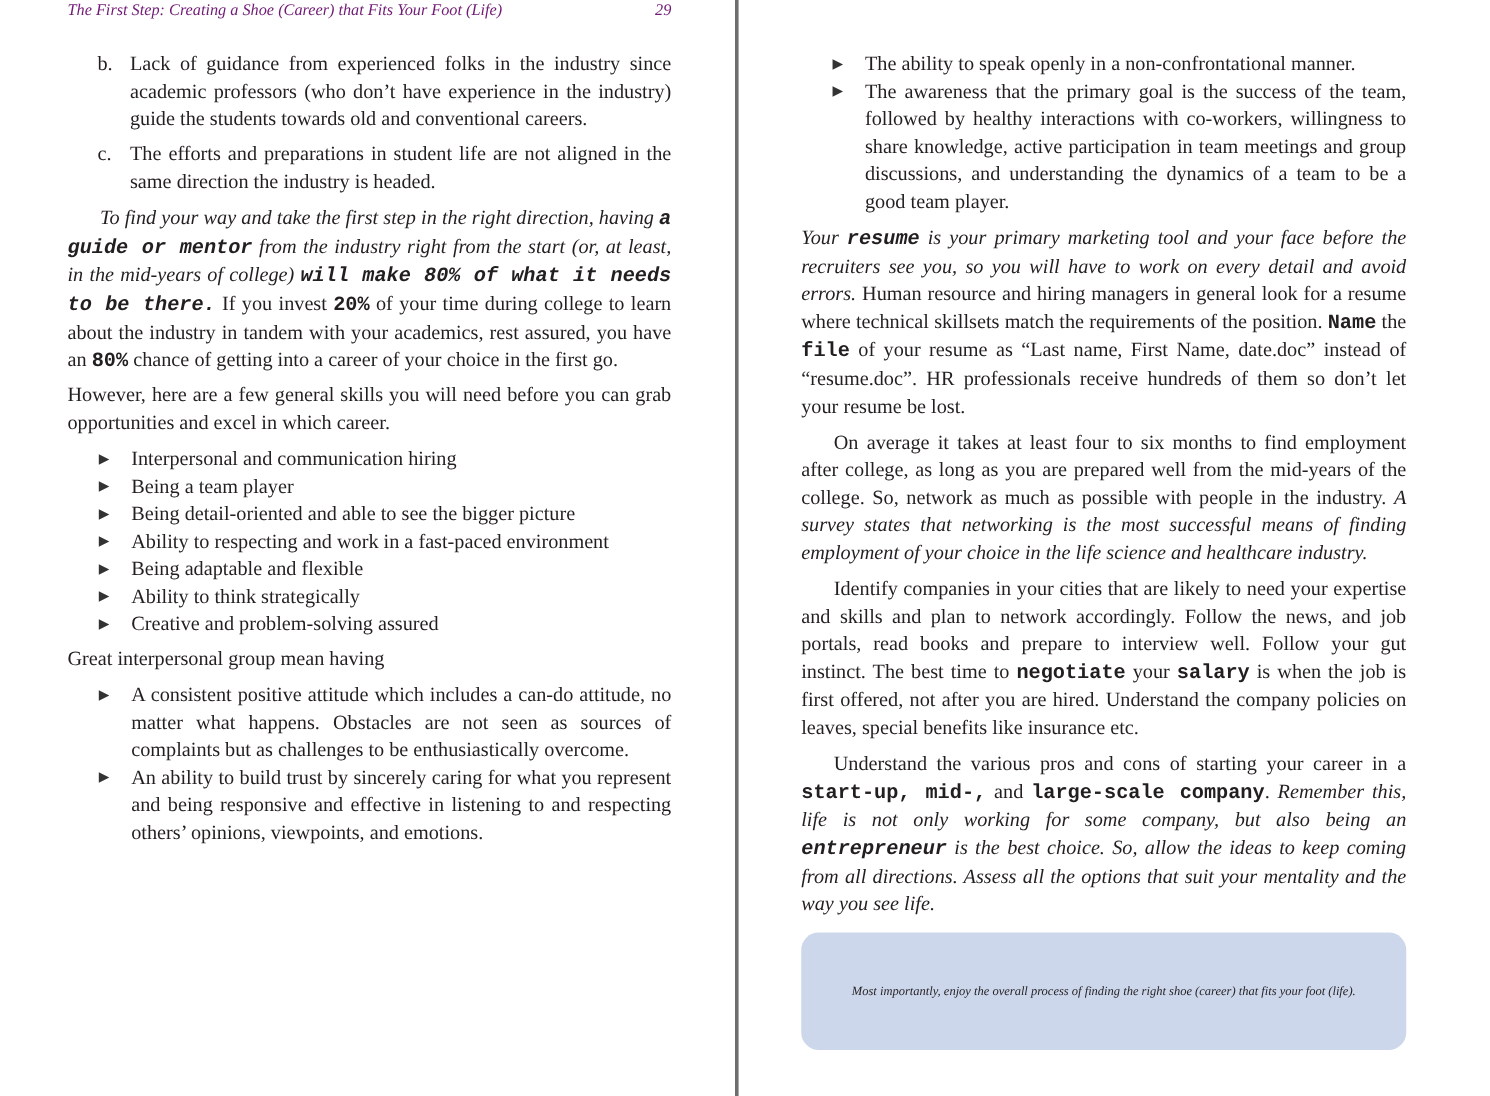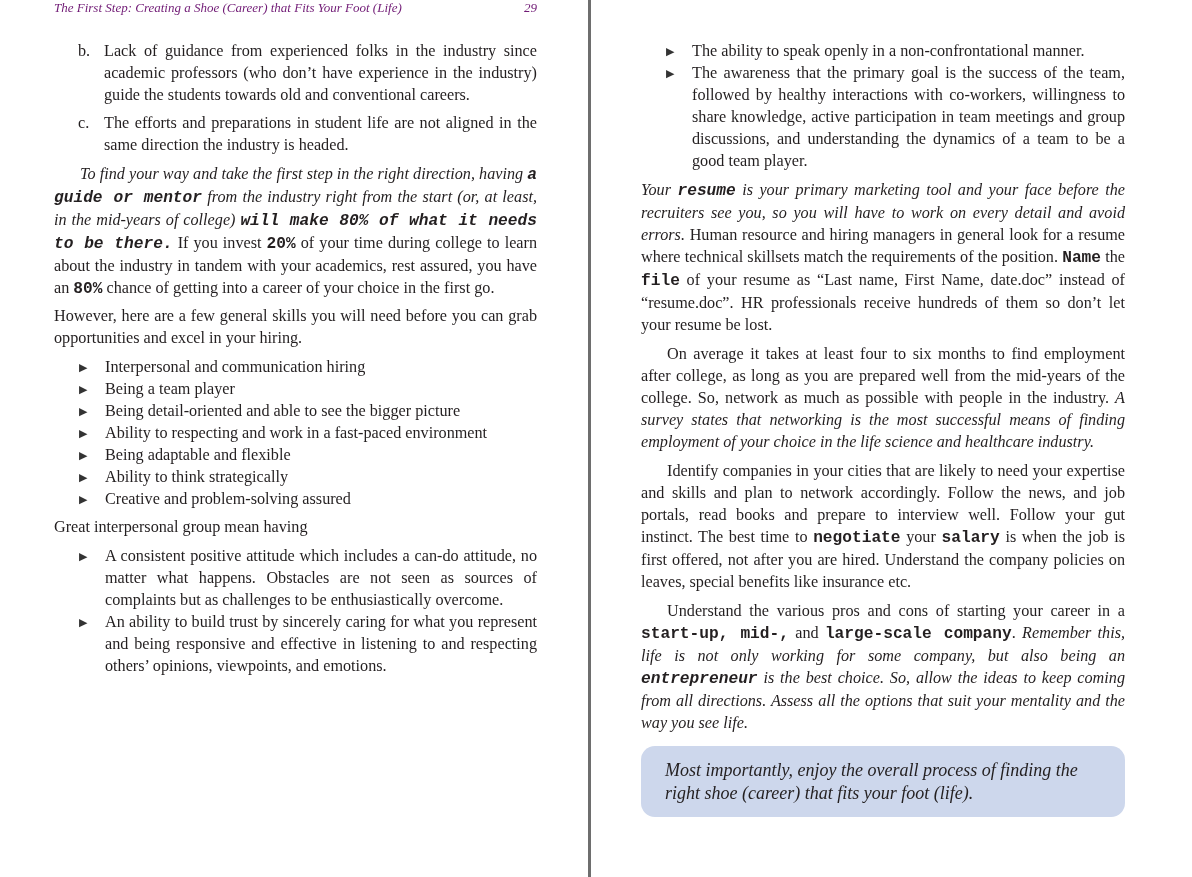--- a/index.html
+++ b/index.html
@@ -48,24 +48,24 @@
 
   ul.tri { list-style: none; margin: 0 0 6px 0; padding: 0; }
   ul.tri li { display: flex; margin-left: 24px; }
   ul.tri li .bullet {
     width: 26px; flex: none; font-size: 11px; line-height: 22px; color: #333;
     padding-left: 1px;
   }
   ul.tri li .txt { flex: 1; text-align: justify; }
 
   .callout {
-    position: absolute; left: 50px; top: 746px; width: 484px; height: 71px;
+    position: absolute; left: 50px; top: 746px; width: 484px; height: 94px;
     background: #cdd7ec; border-radius: 14px;
     display: flex; align-items: center; justify-content: center;
-    text-align: left; font-style: italic; font-size: 18px; line-height: 23px;
+    text-align: right; font-style: italic; font-size: 10px; line-height: 23px;
     box-sizing: border-box; padding: 0 24px;
   }
 </style>
 </head>
 <body>
 
 <div class="page left">
   <div class="running-head">
     <span>The First Step: Creating a Shoe (Career) that Fits Your Foot (Life)</span>
     <span class="num">29</span>
@@ -76,21 +76,21 @@
       <span class="txt">Lack of guidance from experienced folks in the industry since academic professors (who don’t have experience in the industry) guide the students towards old and conventional careers.</span>
     </div>
     <div class="alpha" style="margin-bottom:7px;">
       <span class="lbl">c.</span>
       <span class="txt">The efforts and preparations in student life are not aligned in the same direction the industry is headed.</span>
     </div>
 
 
     <p class="indent gap"><span class="it">To find your way and take the first step in the right direction, having </span><span class="it b">a guide or mentor</span><span class="it"> from the industry right from the start (or, at least, in the mid-years of college) </span><span class="it b">will make 80% of what it needs to be there.</span><span> If you invest </span><span class="b">20%</span><span> of your time during college to learn about the industry in tandem with your academics, rest assured, you have an </span><span class="b">80%</span><span> chance of getting into a career of your choice in the first go.</span></p>
 
-    <p>However, here are a few general skills you will need before you can grab opportunities and excel in your hiring.</p>
+    <p>However, here are a few general skills you will need before you can grab opportunities and excel in which career.</p>
 
     <ul class="tri">
       <li>
           <span class="bullet">▶</span>
           <span class="txt">Interpersonal and communication hiring</span>
         </li>
       <li>
           <span class="bullet">▶</span>
           <span class="txt">Being a team player</span>
         </li>

